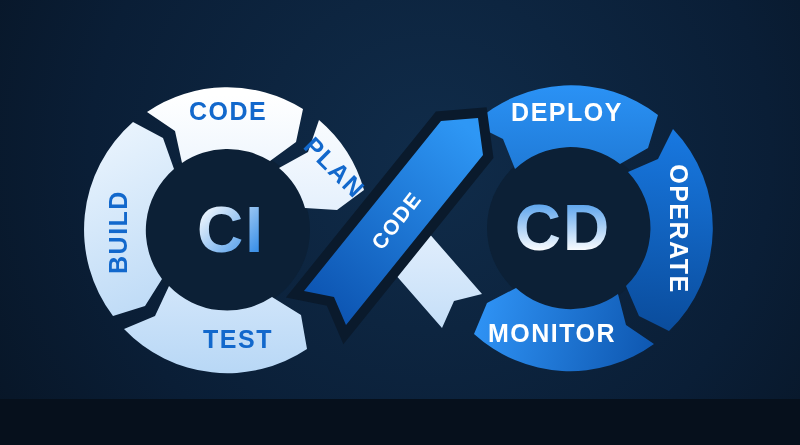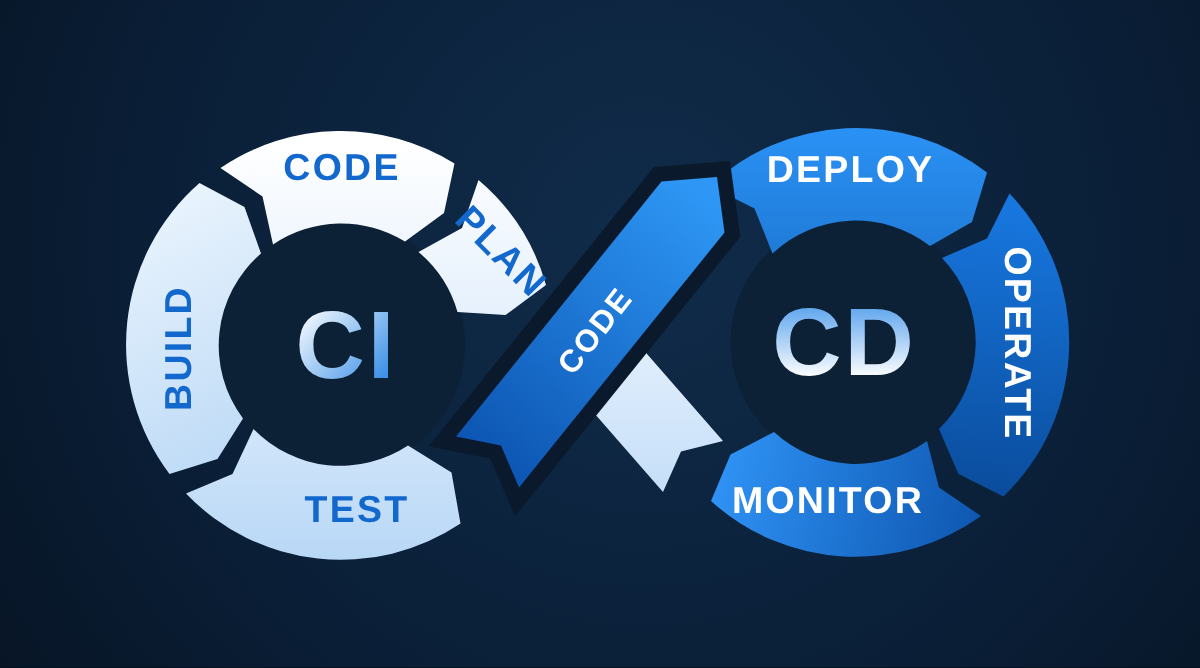--- a/index.html
+++ b/index.html
@@ -1,16 +1,16 @@
 <!DOCTYPE html>
 <html><head>
 <meta charset="utf-8">
 <style>
   html,body{margin:0;padding:0;background:#06101c;}
-  .stage{width:800px;height:445px;overflow:hidden;position:relative;
+  .stage{width:800px;height:399px;overflow:hidden;position:relative;
          font-family:"Liberation Sans", sans-serif;}
   svg{display:block;}
   .seg-label{font-family:"Liberation Sans", sans-serif;font-weight:bold;
              font-size:25px;letter-spacing:1.5px;text-anchor:middle;}
   .seg-label.on-light{fill:#1268cc;}
   .seg-label.on-blue{fill:#ffffff;}
   .band-label{font-family:"Liberation Sans", sans-serif;font-weight:bold;
               font-size:21px;letter-spacing:1.5px;text-anchor:middle;fill:#ffffff;}
   .big-label{font-family:"Liberation Sans", sans-serif;font-weight:bold;
              font-size:64px;letter-spacing:2px;text-anchor:middle;}

